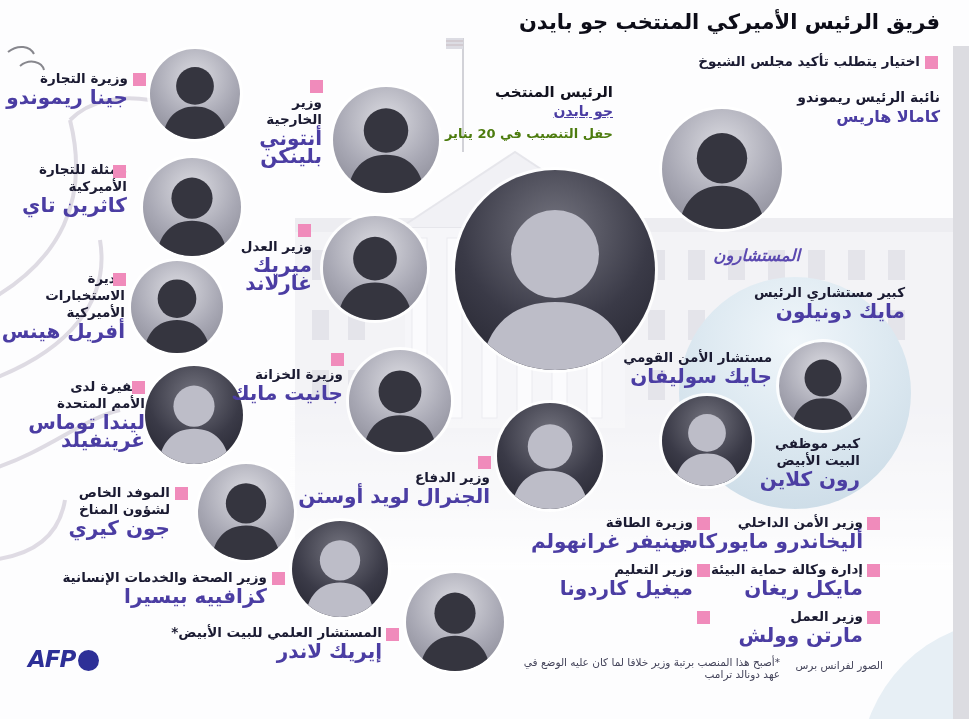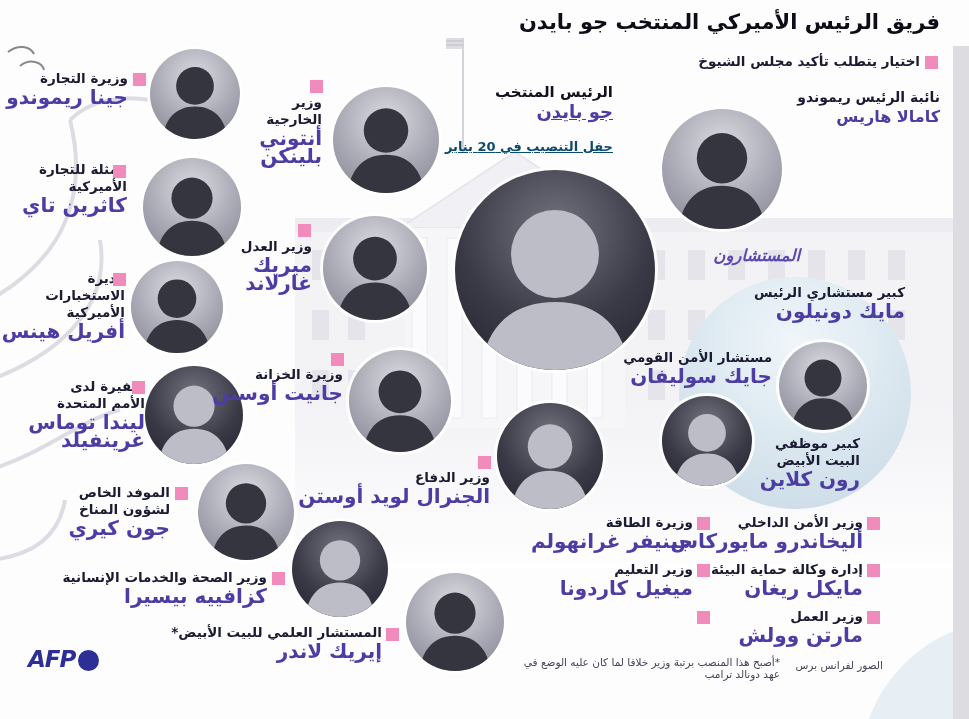--- a/index.html
+++ b/index.html
@@ -4,23 +4,23 @@
 <style>
   html,body{margin:0;padding:0;}
   .stage{position:relative;width:969px;height:719px;background:#fdfdfe;overflow:hidden;
          font-family:"DejaVu Sans",sans-serif;}
   
   .bg{position:absolute;inset:0;}
   
   .lbl{position:absolute;direction:rtl;text-align:right;font-weight:bold;}
   .role{color:#1b1b32;font-size:13.5px;line-height:17px;white-space:pre-line;}
   .name{color:#4b3da3;font-size:20px;line-height:17.5px;white-space:pre-line;margin-top:2px;}
-  .note{color:#0c4a6e;font-size:13px;line-height:16px;margin-top:18px;text-decoration:underline;}
+  .note{color:#4d7c0f;font-size:13px;line-height:16px;margin-top:5px;}
   .big-role{font-size:15px;color:#12121f;}
-  .big-name{font-size:18px;text-decoration:underline;}
+  .big-name{font-size:14px;text-decoration:underline;}
   .sq{position:absolute;width:13px;height:13px;background:#f08bbb;}
   
   .photo{position:absolute;border-radius:50%;overflow:hidden;
          background:radial-gradient(circle at 50% 32%,#dcdce2 0%,#a8a8b4 55%,#83838f 100%);
          box-shadow:0 0 0 3px rgba(255,255,255,.85);}
   .photo svg{display:block;width:100%;height:100%;}
   .photo svg .sil{fill:#35353f;}
   .photo.dark{background:radial-gradient(circle at 50% 30%,#74747f 0%,#3a3a47 55%,#22222c 100%);}
   .photo.dark svg .sil{fill:#bdbdc8;}
   .advisors-circle{position:absolute;left:679px;top:277px;width:232px;height:232px;border-radius:50%;
@@ -244,21 +244,21 @@
 غارلاند</div>
   </div>
   <div class="lbl" style="right:844px;top:270px">
     <div class="role">مديرة
 الاستخبارات
 الأميركية</div>
     <div class="name">أفريل هينس</div>
   </div>
   <div class="lbl" style="right:626px;top:366px">
     <div class="role">وزيرة الخزانة</div>
-    <div class="name">جانيت أوستن</div>
+    <div class="name">جانيت مايك</div>
   </div>
   <div class="lbl" style="right:824px;top:378px">
     <div class="role">سفيرة لدى
 الأمم المتحدة</div>
     <div class="name">ليندا توماس
 غرينفيلد</div>
   </div>
   <div class="lbl" style="right:479px;top:469px">
     <div class="role">وزير الدفاع</div>
     <div class="name">الجنرال لويد أوستن</div>

